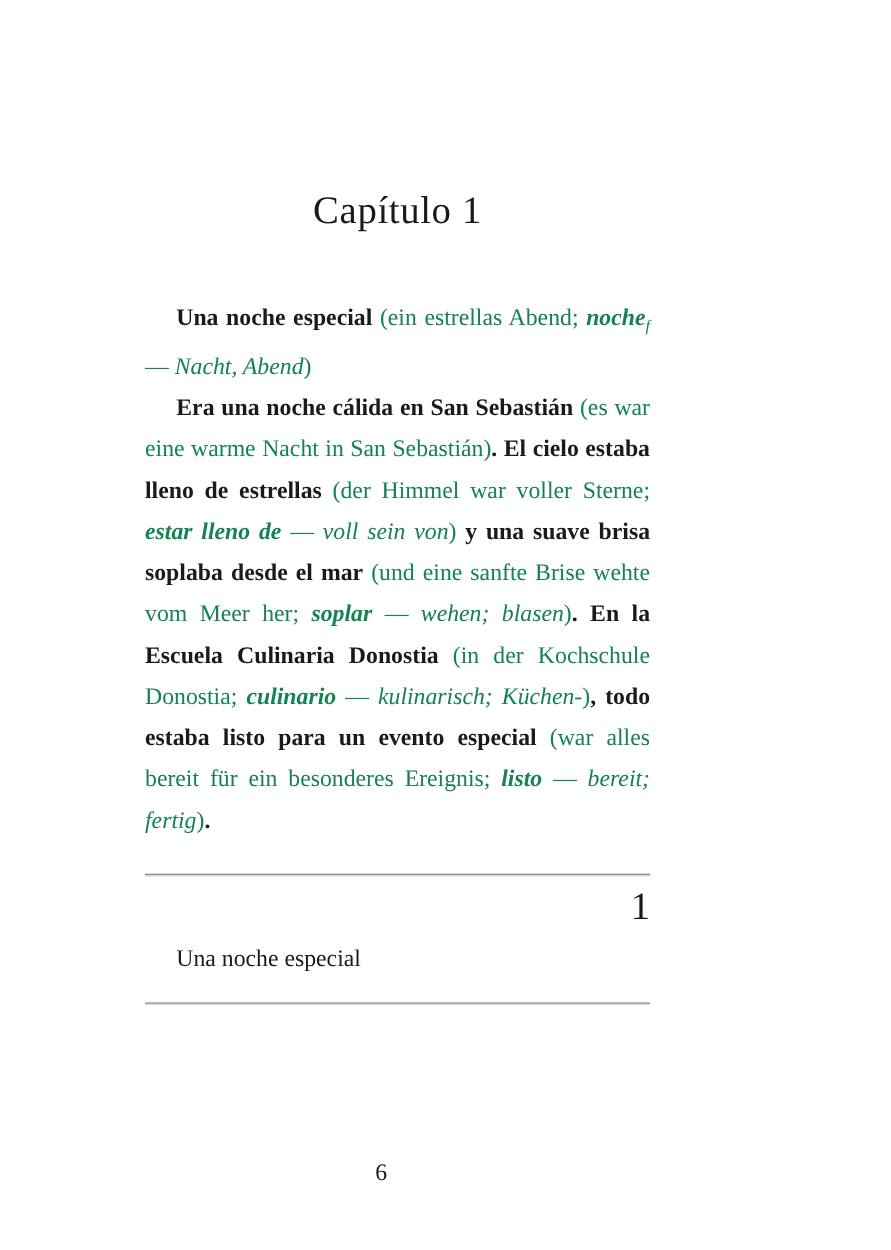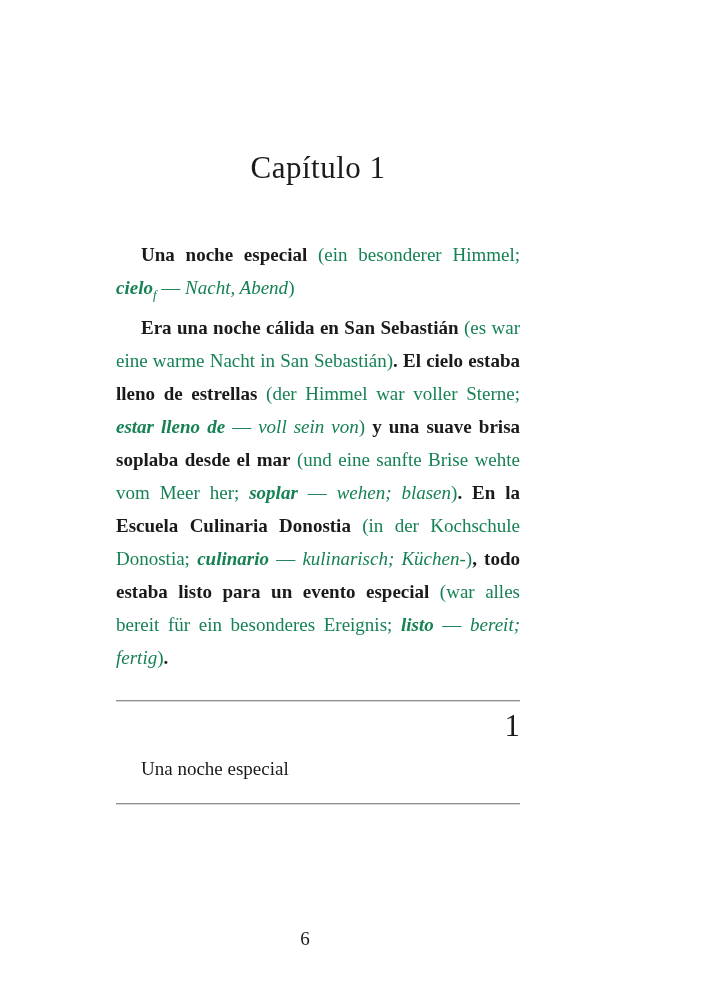--- a/index.html
+++ b/index.html
@@ -68,21 +68,21 @@
   }
 </style>
 </head>
 <body>
 
 <div class="page">
 
   <h1 class="chapter-title">Capítulo 1</h1>
 
   <div class="bilingual-section">
-      <p class="para"><span class="seg-b">Una noche especial</span><span class="seg-g"> (ein besonderer Himmel; </span><span class="seg-gbi">cielo</span><span class="seg-gsub">f</span><span class="seg-g"> — </span><span class="seg-gi">Nacht, Abend</span><span class="seg-g">)</span></p>
+      <p class="para"><span class="seg-b">Una noche especial</span><span class="seg-g"> (ein estrellas Abend; </span><span class="seg-gbi">noche</span><span class="seg-gsub">f</span><span class="seg-g"> — </span><span class="seg-gi">Nacht, Abend</span><span class="seg-g">)</span></p>
       <p class="para"><span class="seg-b">Era una noche cálida en San Sebastián</span><span class="seg-g"> (es war eine warme Nacht in San Sebastián)</span><span class="seg-b">. </span><span class="seg-b">El cielo estaba lleno de estrellas</span><span class="seg-g"> (der Himmel war voller Sterne; </span><span class="seg-gbi">estar lleno de</span><span class="seg-g"> — </span><span class="seg-gi">voll sein von</span><span class="seg-g">) </span><span class="seg-b">y una suave brisa soplaba desde el mar</span><span class="seg-g"> (und eine sanfte Brise wehte vom Meer her; </span><span class="seg-gbi">soplar</span><span class="seg-g"> — </span><span class="seg-gi">wehen; blasen</span><span class="seg-g">)</span><span class="seg-b">. </span><span class="seg-b">En la Escuela Culinaria Donostia</span><span class="seg-g"> (in der Kochschule Donostia; </span><span class="seg-gbi">culinario</span><span class="seg-g"> — </span><span class="seg-gi">kulinarisch; Küchen-</span><span class="seg-g">)</span><span class="seg-b">, todo estaba listo para un evento especial</span><span class="seg-g"> (war alles bereit für ein besonderes Ereignis; </span><span class="seg-gbi">listo</span><span class="seg-g"> — </span><span class="seg-gi">bereit; fertig</span><span class="seg-g">)</span><span class="seg-b">.</span></p>
     </div>
 
   <div class="rule rule-1"></div>
 
   <div class="section-number">1</div>
 
   <div class="plain-section">
       <p class="para">Una noche especial</p>
     </div>

